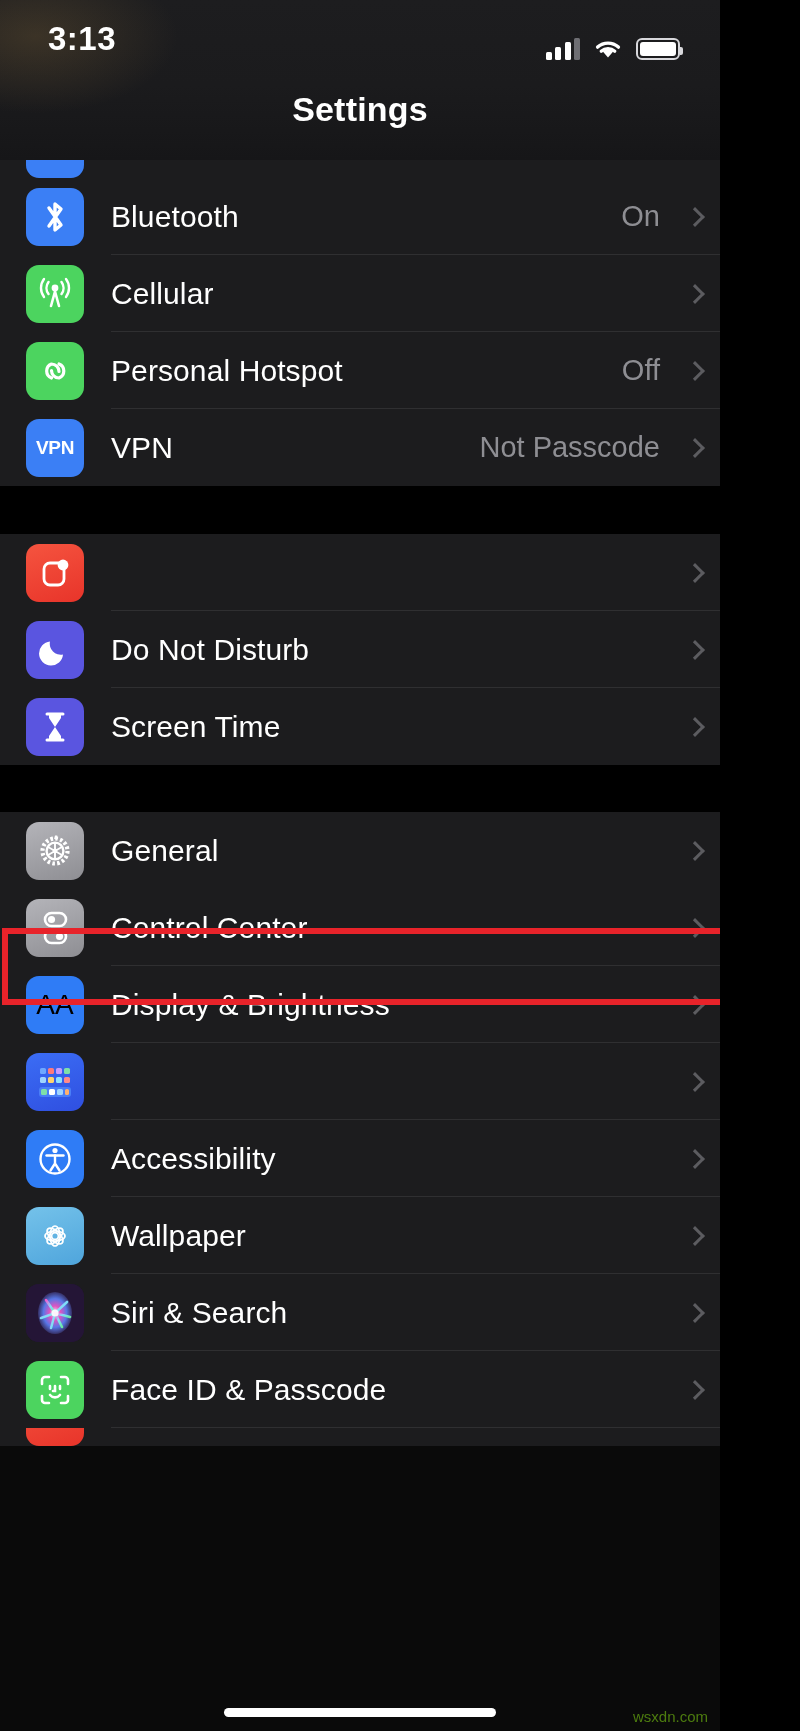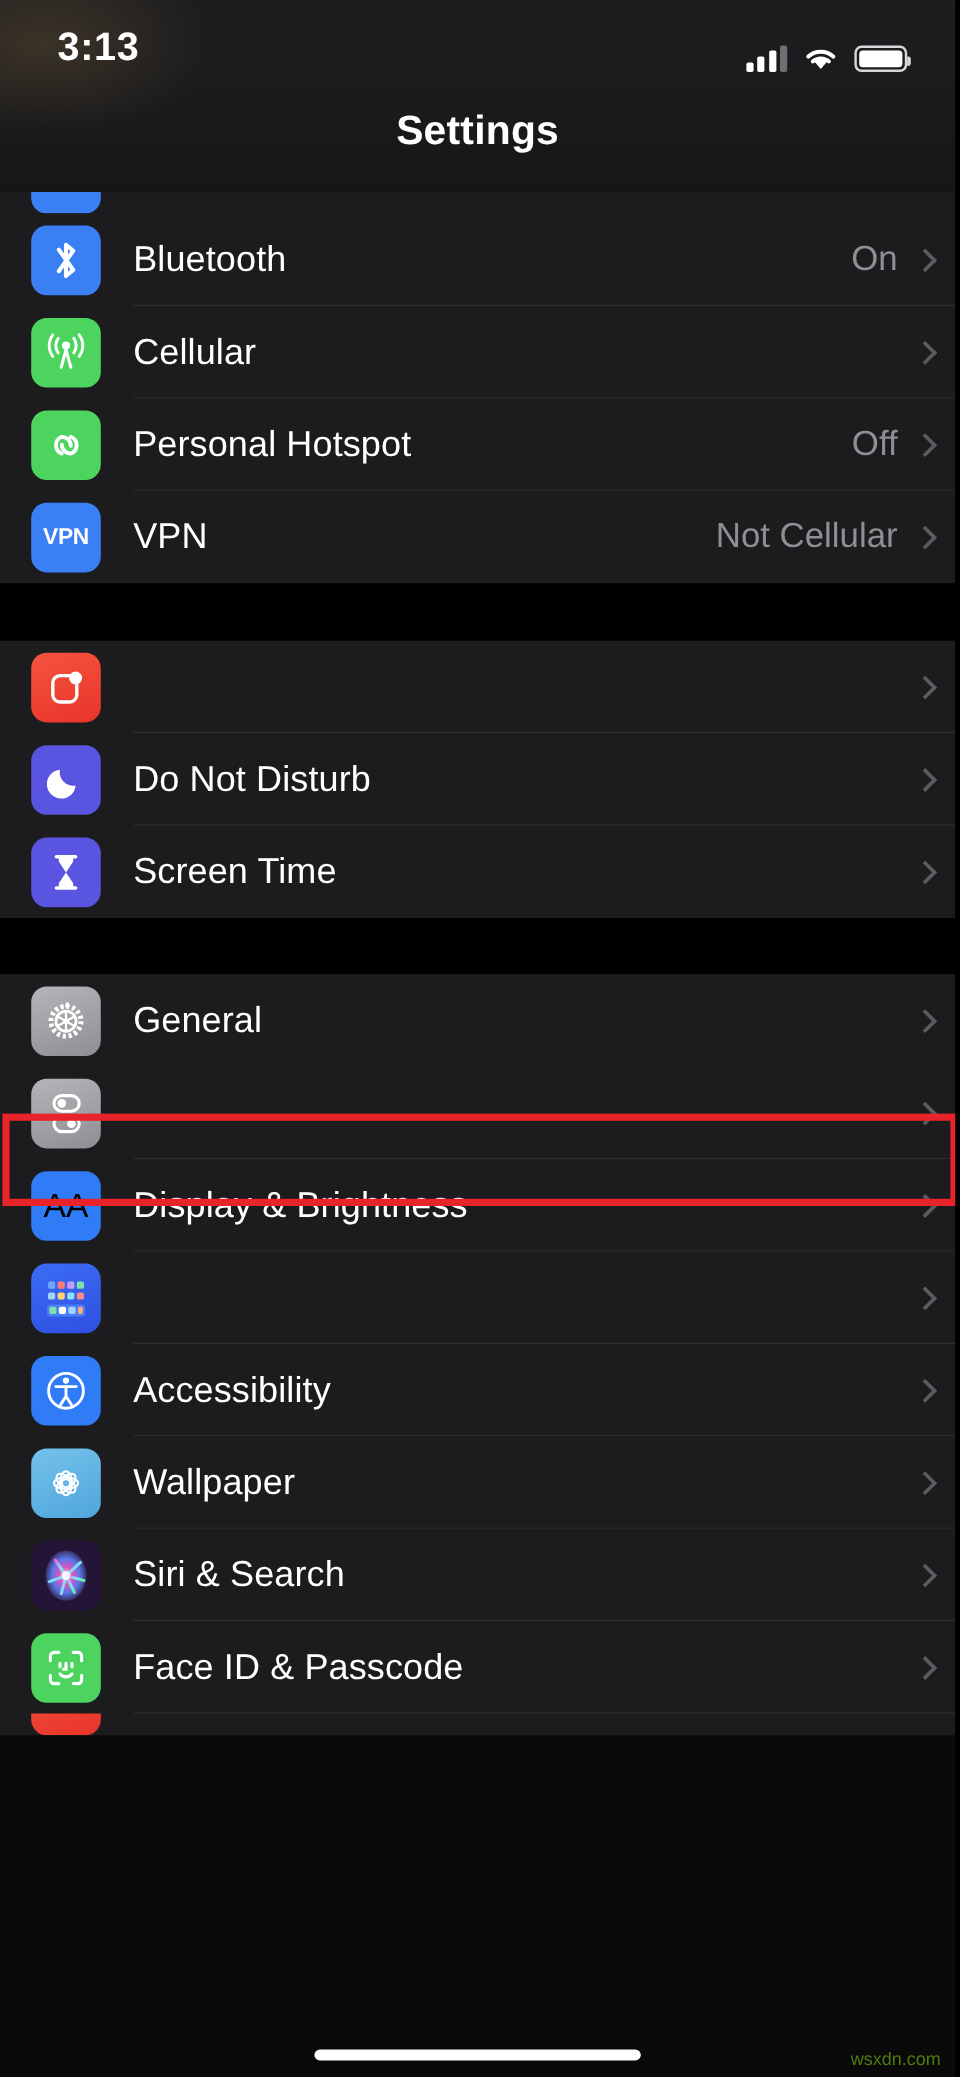--- a/index.html
+++ b/index.html
@@ -5,21 +5,21 @@
   * { margin:0; padding:0; box-sizing:border-box; }
   html, body {
     width:800px; height:1731px;
     background:#000;
     font-family:"Liberation Sans", sans-serif;
     -webkit-font-smoothing:antialiased;
     overflow:hidden;
   }
   .phone {
     position:relative;
-    width:796px; height:1731px;
+    width:720px; height:1731px;
     background:#0a0a0a;
     overflow:hidden;
   }
 
   
   .statusbar {
     position:relative;
     height:85px;
     background:linear-gradient(180deg,#1d1d1f 0%,#1b1b1d 100%);
   }
@@ -86,21 +86,21 @@
     border-radius:13px;
     position:relative; overflow:hidden;
     display:flex; align-items:center; justify-content:center;
   }
   .label {
     color:#fff; font-size:30px; margin-left:27px;
     white-space:nowrap; letter-spacing:0.1px;
   }
   .spacer { flex:1; }
   .value {
-    color:#8e8e93; font-size:29px; margin-right:16px; white-space:nowrap;
+    color:#8e8e93; font-size:29px; margin-right:28px; white-space:nowrap;
   }
   .chev {
     width:14px; height:14px;
     border-right:3.5px solid #5c5c60;
     border-top:3.5px solid #5c5c60;
     transform:rotate(45deg);
     margin-right:4px;
   }
   .sep {
     position:absolute; left:111px; right:0; bottom:0;
@@ -212,21 +212,21 @@
         <div class="chev"></div>
         <div class="sep"></div>
       </div>
 
       <div class="row">
         <div class="icon" style="background:#3b7ff5">
           <span style="color:#fff;font-size:19px;font-weight:bold;letter-spacing:-0.3px;">VPN</span>
         </div>
         <div class="label">VPN</div>
         <div class="spacer"></div>
-        <div class="value">Not Cellular</div>
+        <div class="value">Not Passcode</div>
         <div class="chev"></div>
       </div>
     </div>
 
     <div class="gap"></div>
 
     <div class="group">
 
       <div class="row">
         <div class="icon" style="background:linear-gradient(160deg,#f5543f,#e8342a)">
@@ -293,20 +293,21 @@
 
       <div class="row">
         <div class="icon" style="background:linear-gradient(160deg,#b4b4b9,#8e8e93)">
           <svg width="30" height="38" viewBox="0 0 30 38">
             <rect x="5" y="4" width="21" height="13" rx="6.5" fill="none" stroke="#fff" stroke-width="2.6"></rect>
             <circle cx="11.5" cy="10.5" r="3.6" fill="#fff"></circle>
             <rect x="5" y="21" width="21" height="13" rx="6.5" fill="none" stroke="#fff" stroke-width="2.6"></rect>
             <circle cx="19.5" cy="27.5" r="3.6" fill="#fff"></circle>
           </svg>
         </div>
+        <div class="label">Control Center</div>
         <div class="spacer"></div>
         <div class="value"></div>
         <div class="chev"></div>
         <div class="sep"></div>
       </div>
 
       <div class="row">
         <div class="icon" style="background:#2f7cf6">
           <span style="color:#000000;font-size:28px;font-weight:500;letter-spacing:0px;">AA</span>
         </div>

